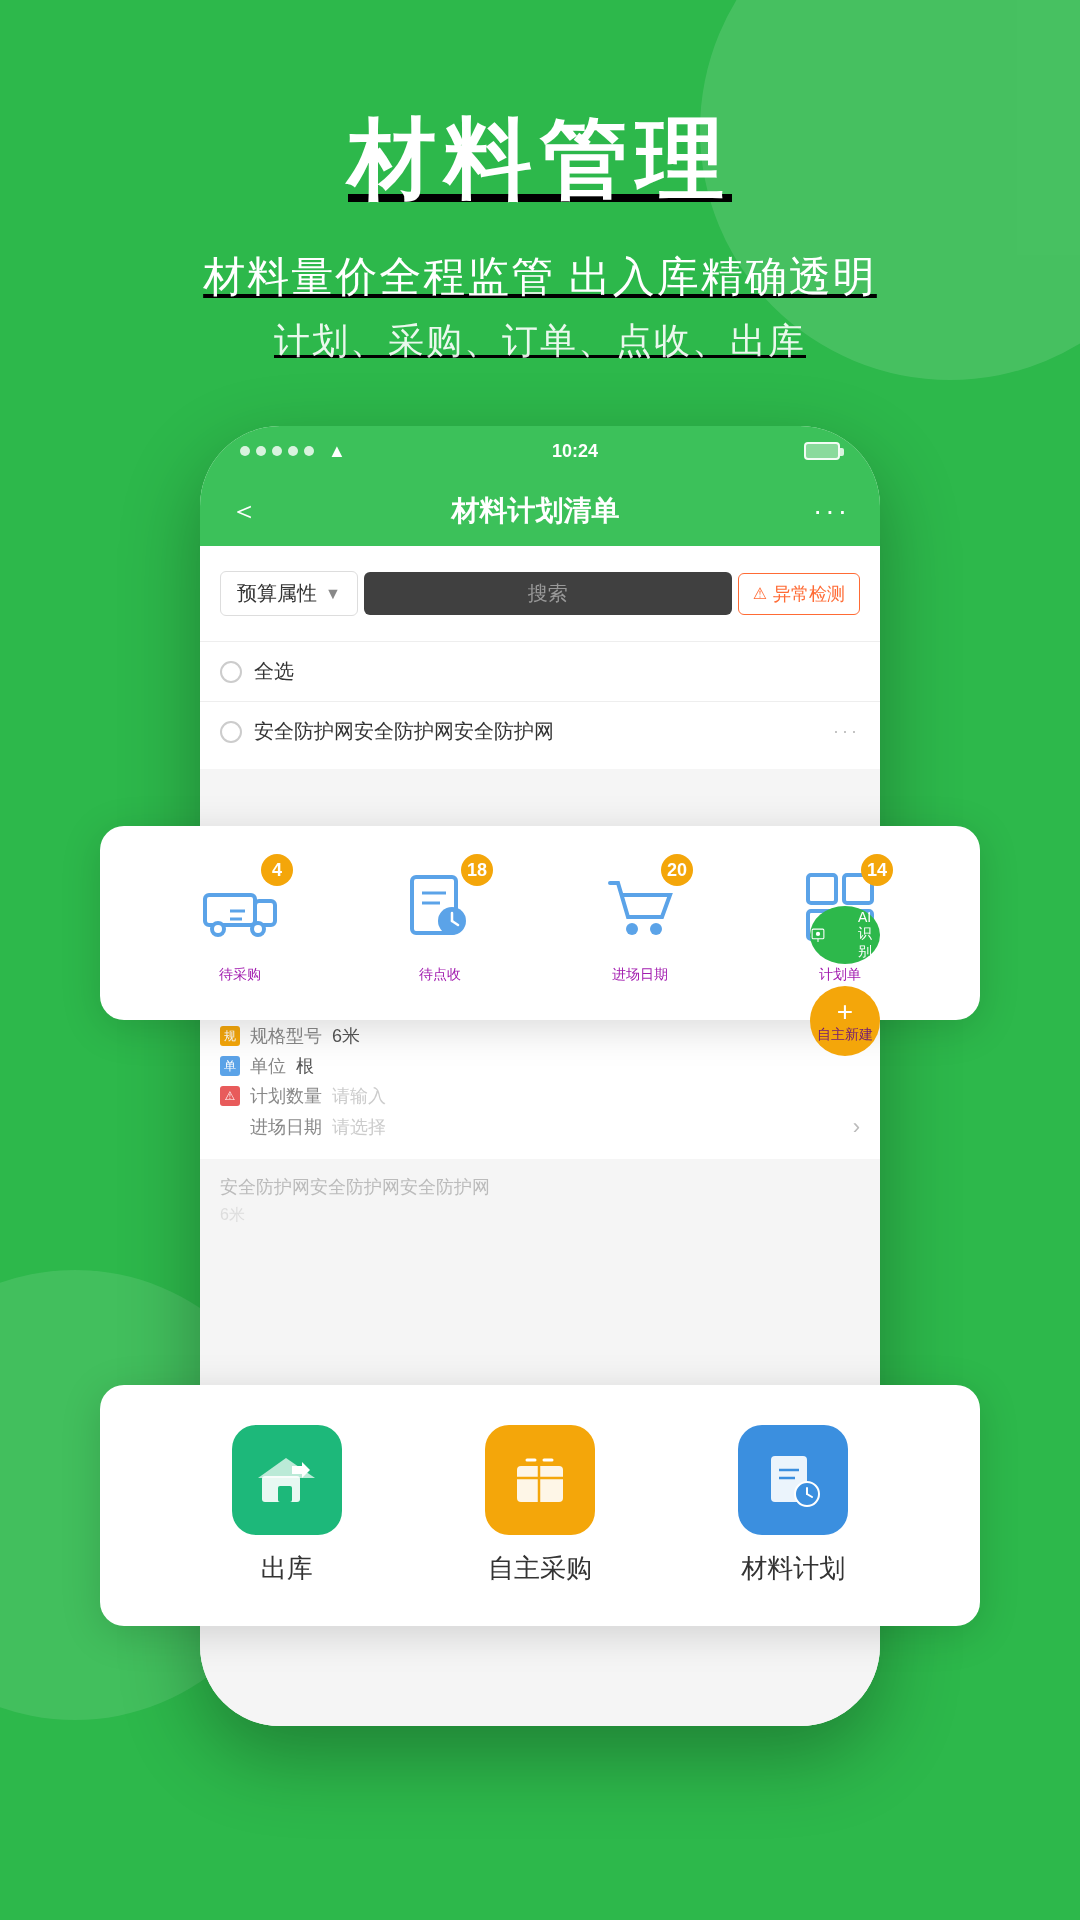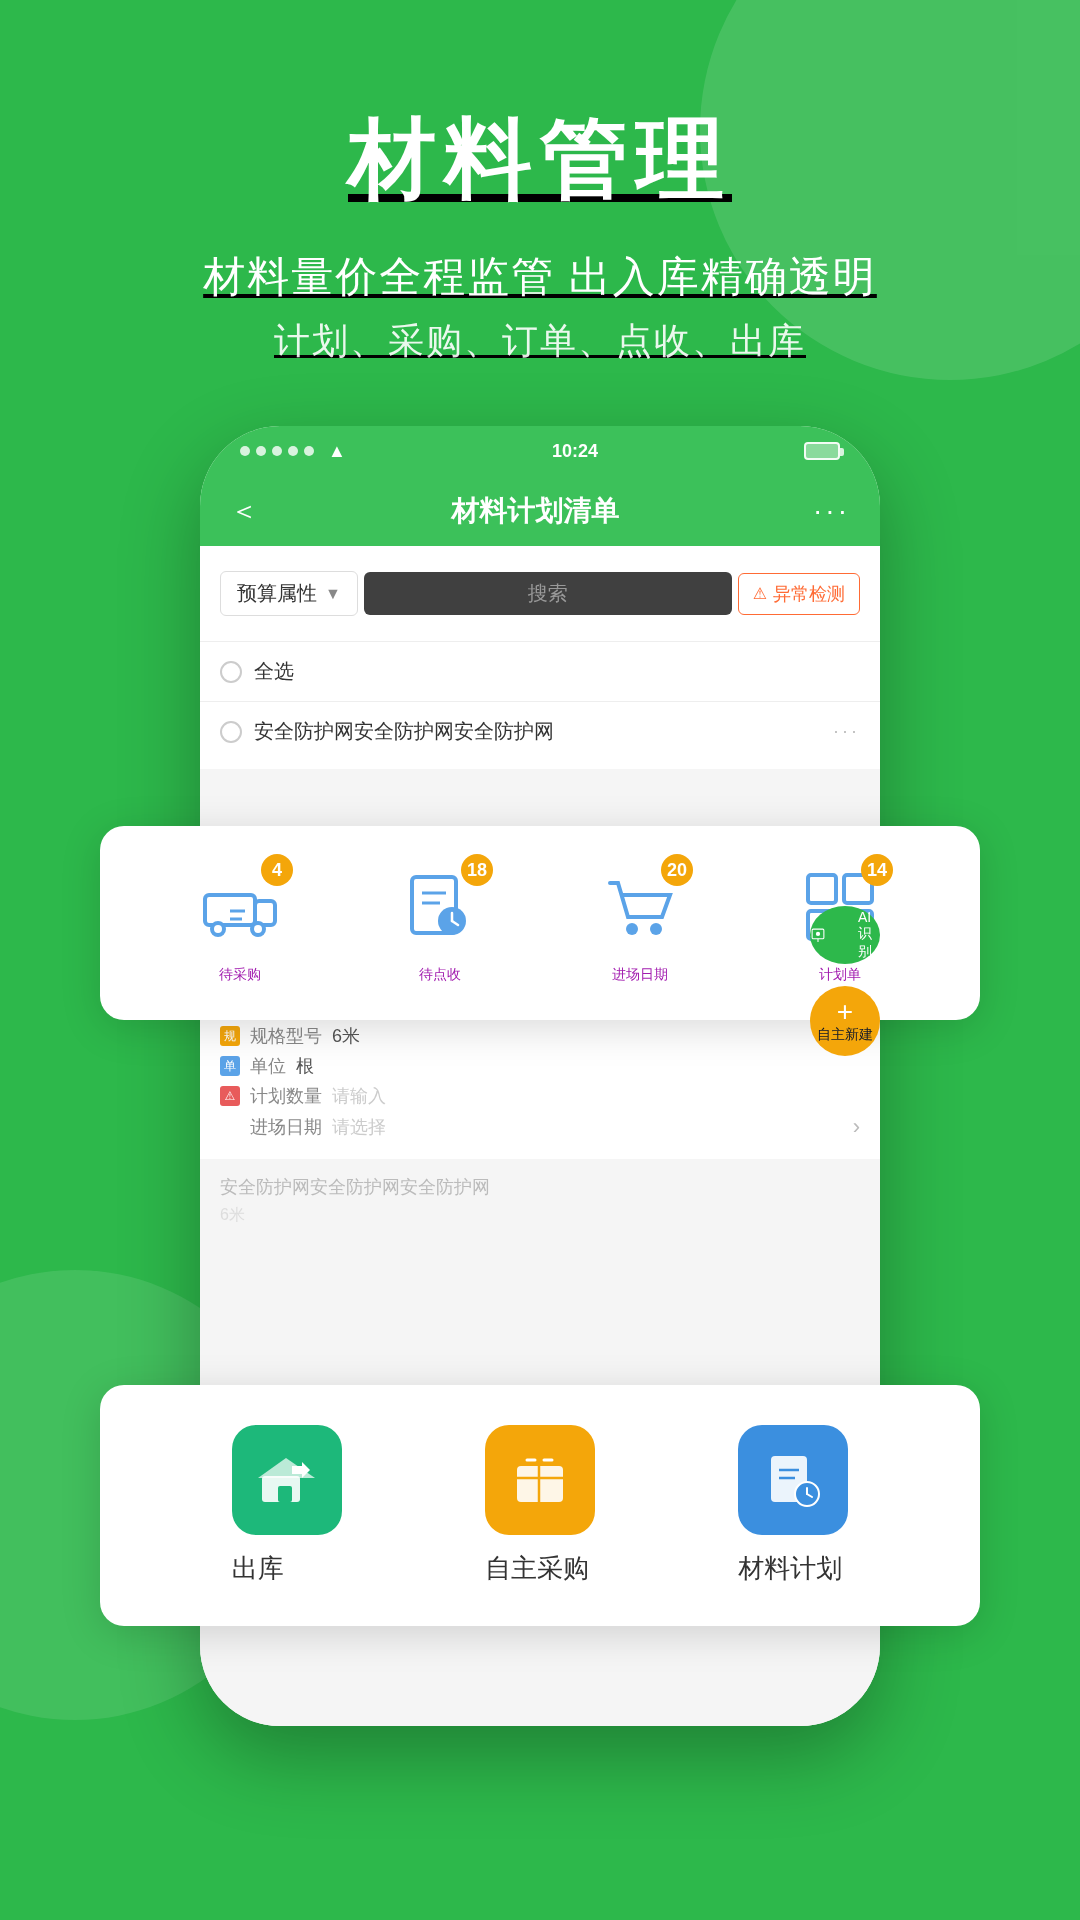--- a/index.html
+++ b/index.html
@@ -259,21 +259,21 @@
       position: absolute;
       right: 50px;
       top: 560px;
       width: 70px; height: 70px;
       background: #f4a60a;
       border-radius: 50%;
       display: flex; flex-direction: column;
       align-items: center; justify-content: center;
       z-index: 20;
     }
-    .create-button-text { font-size: 14px; color: #0f172a; }
+    .create-button-text { font-size: 14px; color: #701a75; }
 
     
     .floating-card-top {
       position: absolute;
       top: 400px;
       left: -50px;
       right: -50px;
       background: #fff;
       border-radius: 24px;
       padding: 36px 40px;
@@ -321,21 +321,21 @@
       border-radius: 24px;
       padding: 40px 60px;
       display: flex;
       justify-content: space-around;
       align-items: center;
       box-shadow: 0 8px 40px rgba(0,0,0,0.15);
       z-index: 20;
     }
     .big-action-item {
       display: flex; flex-direction: column;
-      gap: 16px;
+      align-items: center; gap: 16px;
     }
     .big-icon-wrap {
       width: 110px; height: 110px;
       border-radius: 24px;
       display: flex; align-items: center; justify-content: center;
     }
     .big-icon-wrap.teal { background: #1db87a; }
     .big-icon-wrap.orange { background: #f4a60a; }
     .big-icon-wrap.blue { background: #3b8fdf; }
     .big-action-label {

